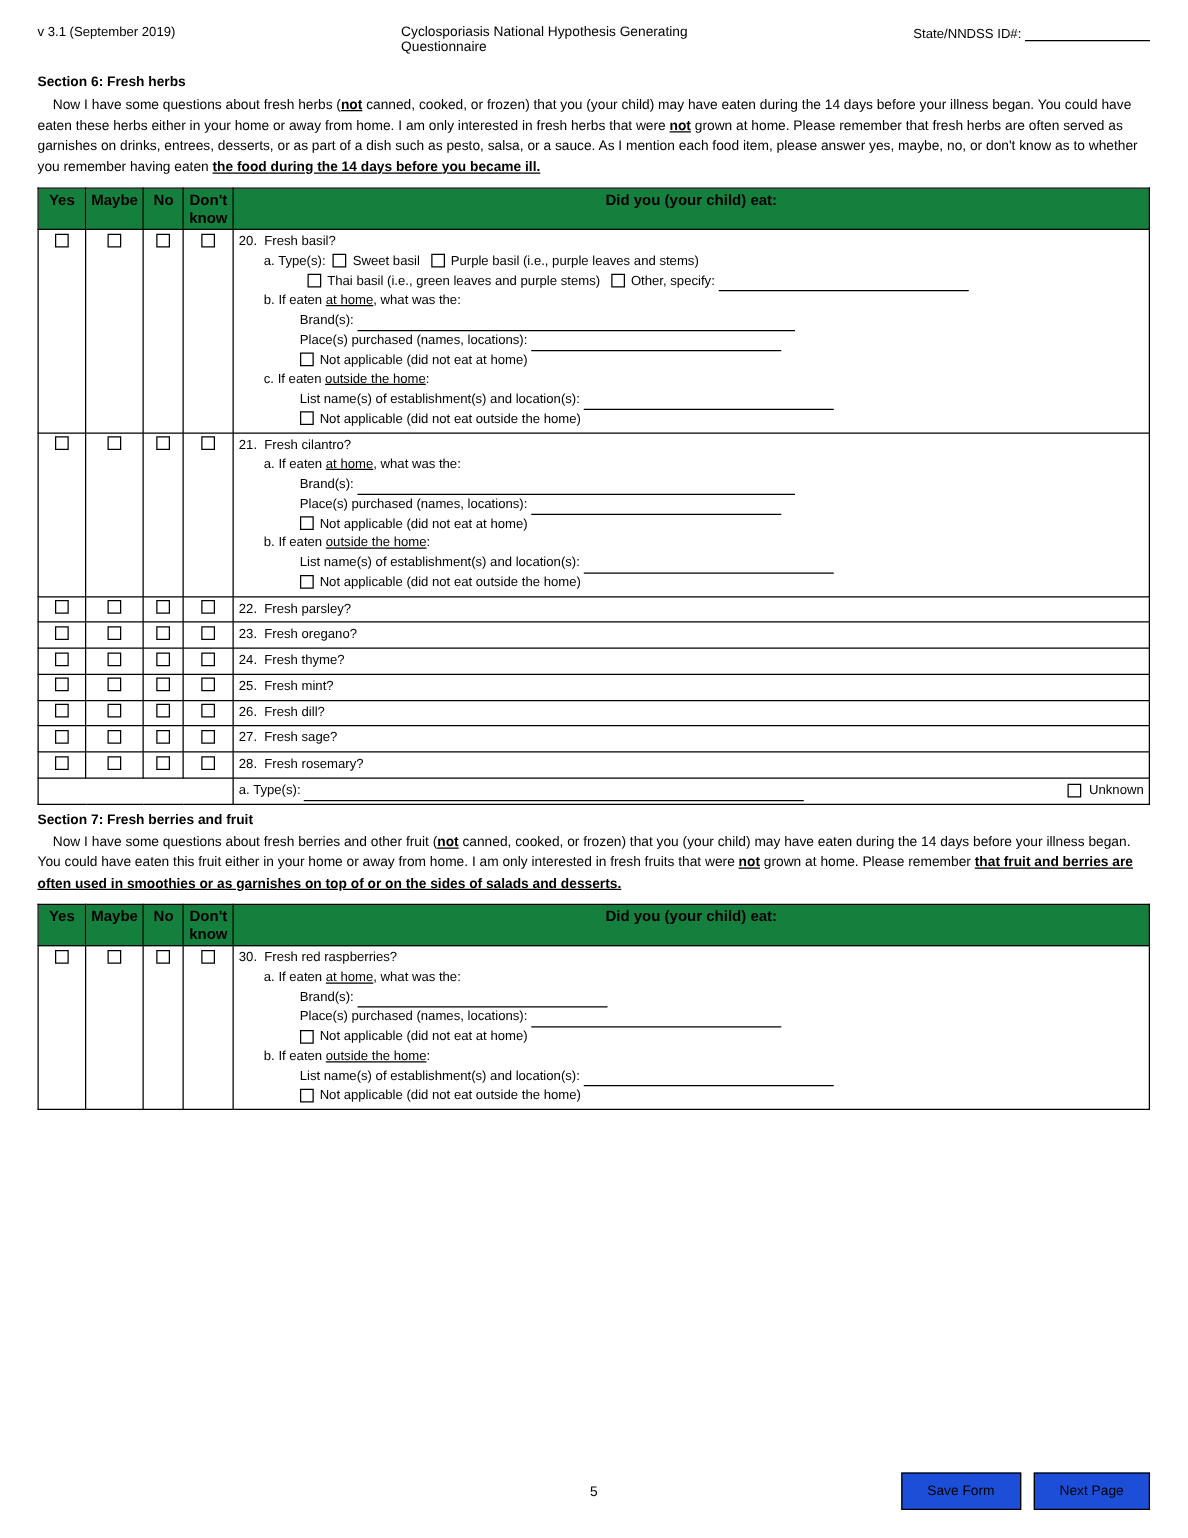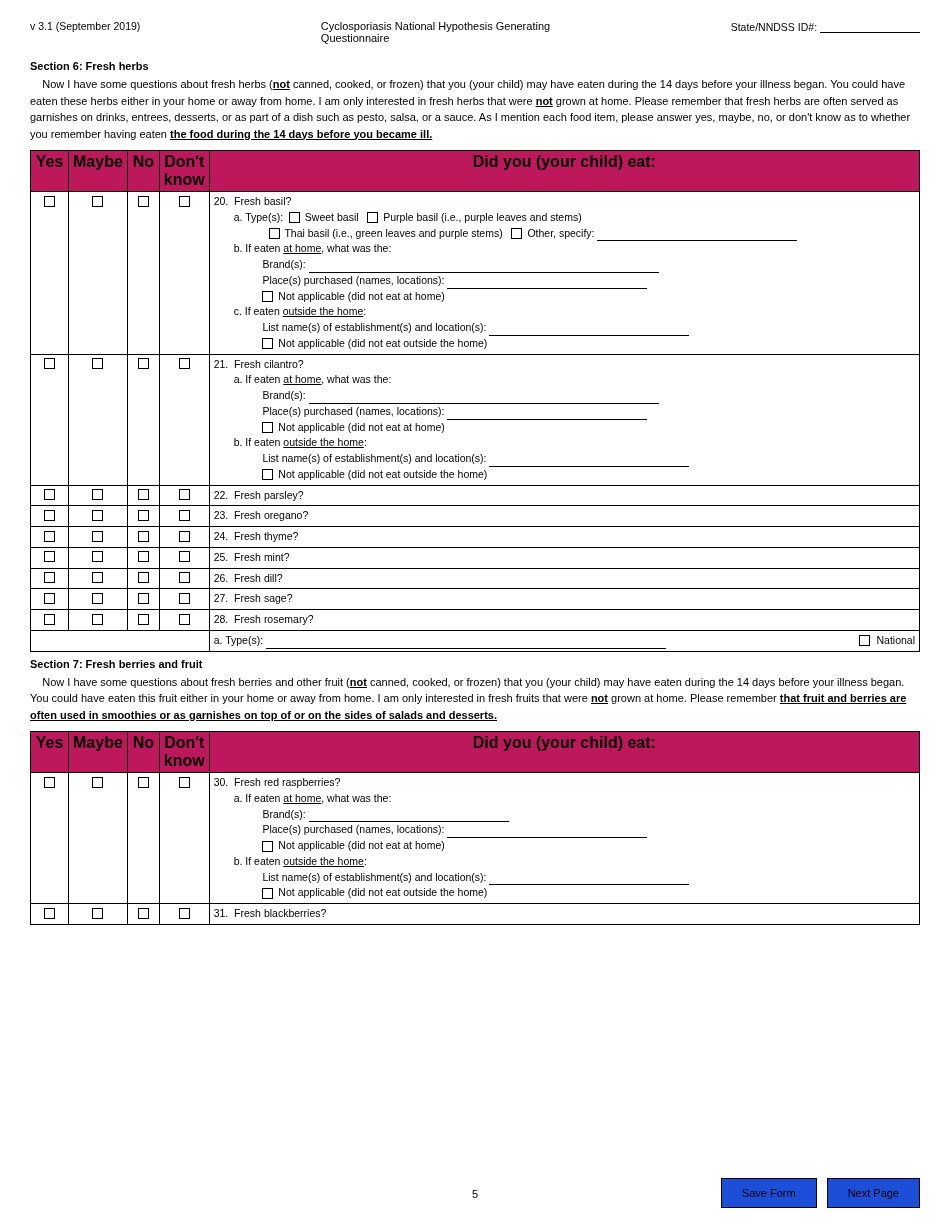--- a/index.html
+++ b/index.html
@@ -45,22 +45,22 @@
       margin-bottom: 6px;
     }
     table.main-table th, table.main-table td {
       border: 1px solid #000;
       padding: 2px 4px;
       vertical-align: top;
       font-size: 10.5px;
     }
     table.main-table th {
       font-weight: bold;
-      font-size: 16px;
-      background: #be185d;
+      font-size: 12px;
+      background: #15803d;
     }
     .col-yes { width: 38px; text-align: center; }
     .col-maybe { width: 42px; text-align: center; }
     .col-no { width: 32px; text-align: center; }
     .col-dk { width: 38px; text-align: center; }
     .col-question { }
     .checkbox-cell {
       text-align: center;
       vertical-align: middle;
       padding: 3px 2px;
@@ -284,21 +284,21 @@
         <td class="question-cell">28.&nbsp;&nbsp;Fresh rosemary?</td>
       </tr>
 
 
       <tr class="sub-row">
         <td colspan="4" style="border-top:none;"></td>
         <td class="question-cell">
           a. Type(s): <span class="line-field" style="min-width:400px;"></span>
           <span class="unknown-label">
             <span class="inline-cb"></span>
-            <span>National</span>
+            <span>Unknown</span>
           </span>
         </td>
       </tr>
     </tbody>
   </table>
 
 </div>
 
 <div>
   <div class="section-title">Section 7: Fresh berries and fruit</div>
@@ -332,27 +332,20 @@
             <span class="indent1">&nbsp;&nbsp;&nbsp;<span class="inline-cb"></span> Not applicable (did not eat at home)</span>
           </div>
           <div class="indent1">
             b. If eaten <span class="underline">outside the home</span>:<br>
             <span class="indent1">&nbsp;&nbsp;&nbsp;List name(s) of establishment(s) and location(s): <span class="line-field"></span></span><br>
             <span class="indent1">&nbsp;&nbsp;&nbsp;<span class="inline-cb"></span> Not applicable (did not eat outside the home)</span>
           </div>
         </td>
       </tr>
 
-      <tr>
-        <td class="checkbox-cell"><span class="cb"></span></td>
-        <td class="checkbox-cell"><span class="cb"></span></td>
-        <td class="checkbox-cell"><span class="cb"></span></td>
-        <td class="checkbox-cell"><span class="cb"></span></td>
-        <td class="question-cell">31.&nbsp;&nbsp;Fresh blackberries?</td>
-      </tr>
     </tbody>
   </table>
 </div>
 
 <div class="page-number">5</div>
 
 <div class="bottom-buttons">
   <button class="btn">Save Form</button>
   <button class="btn">Next Page</button>
 </div>

